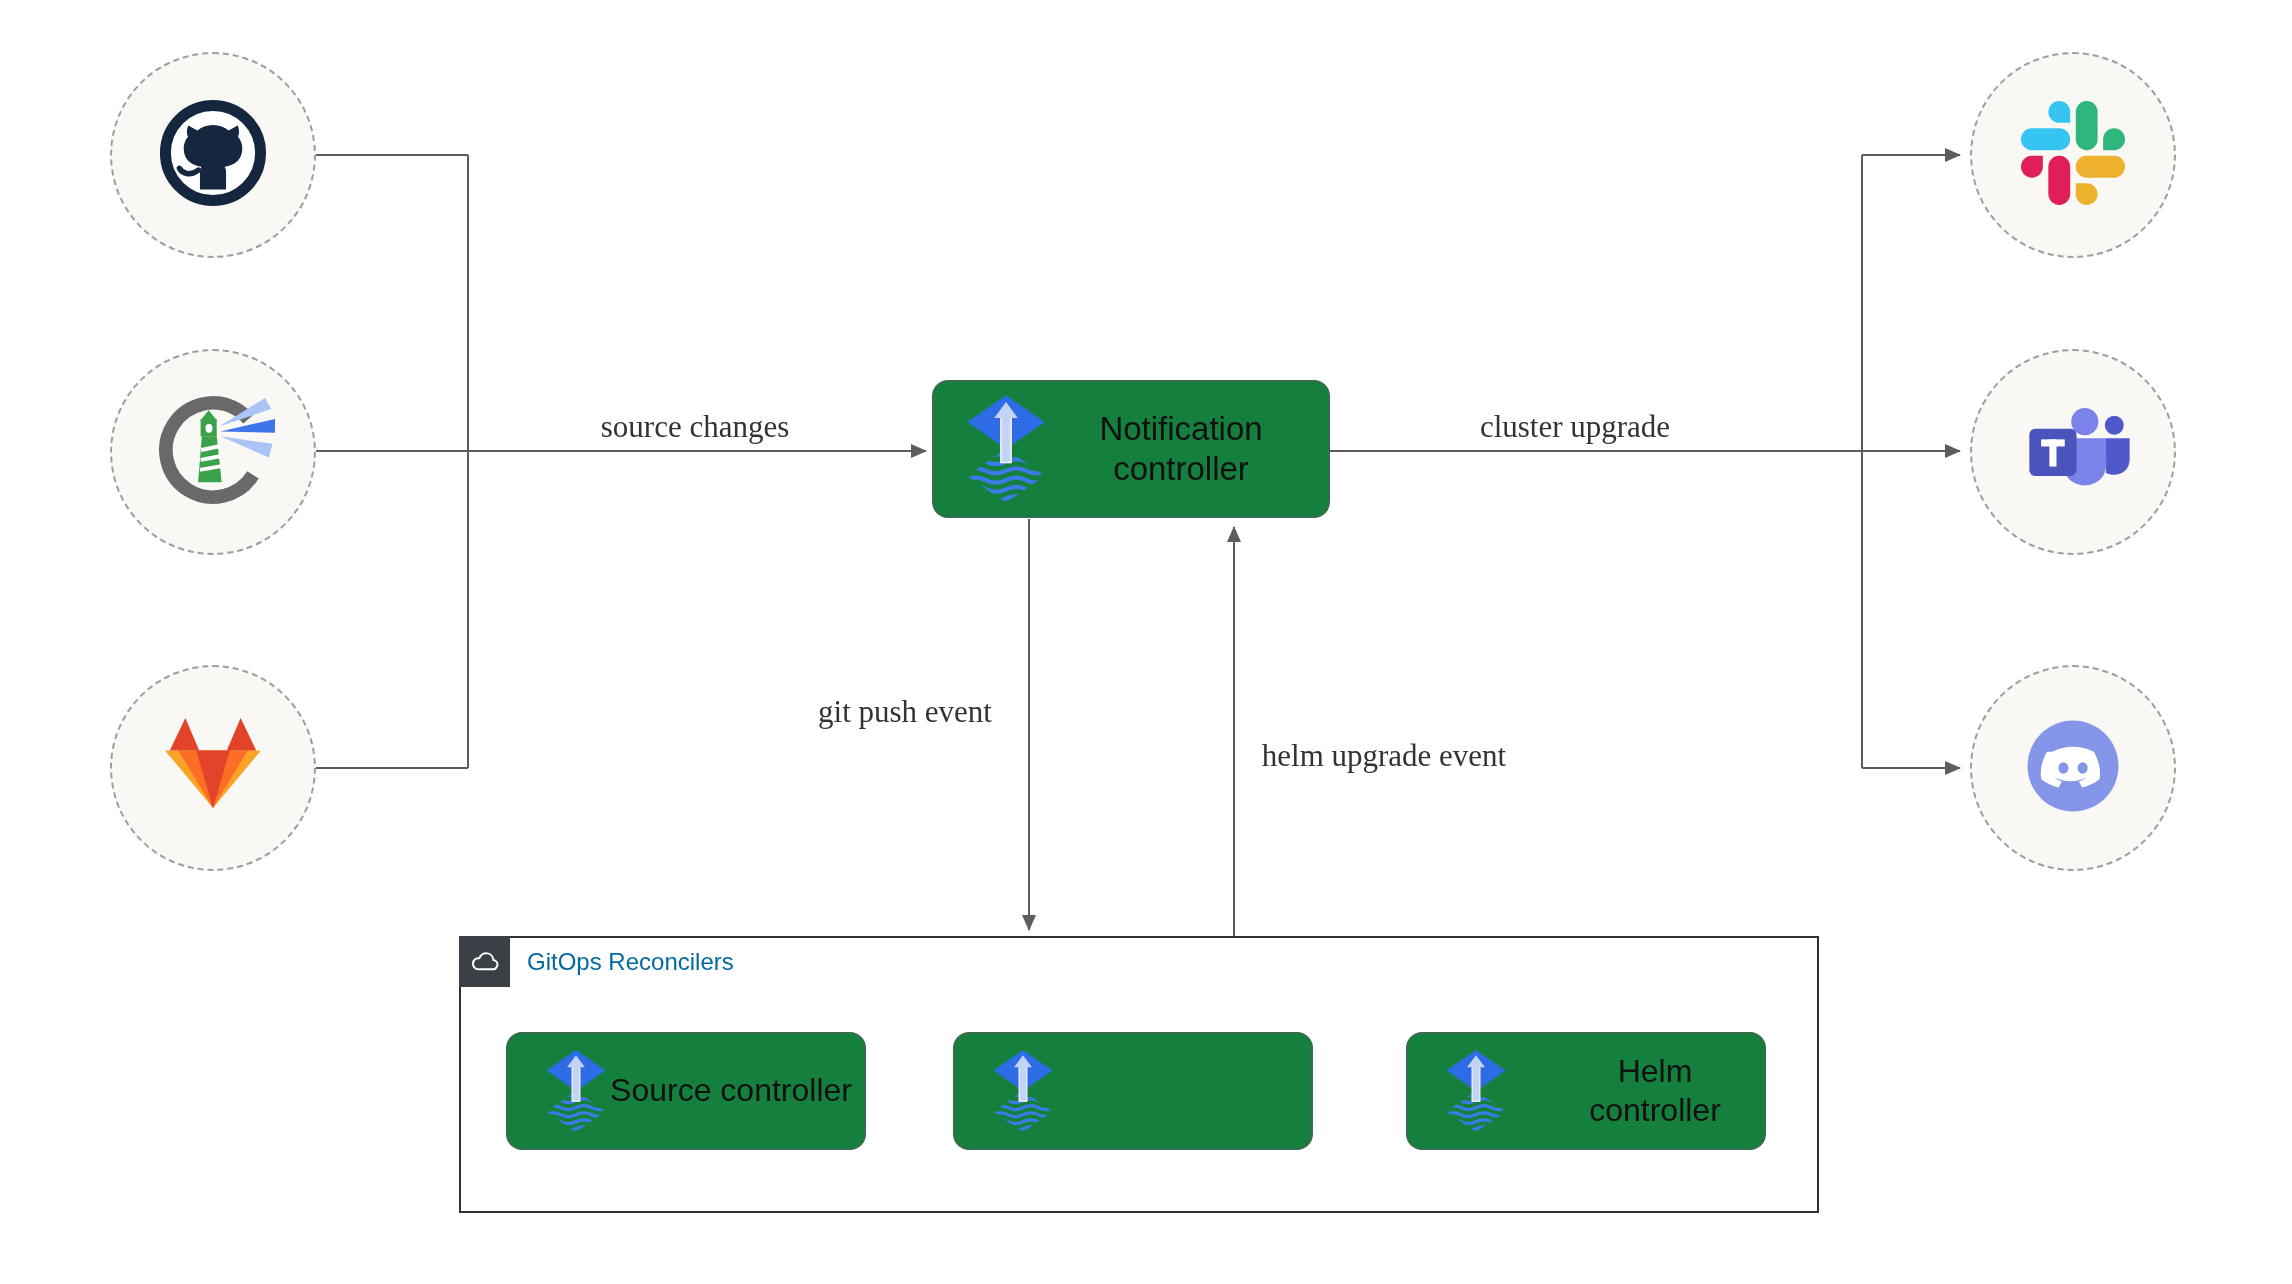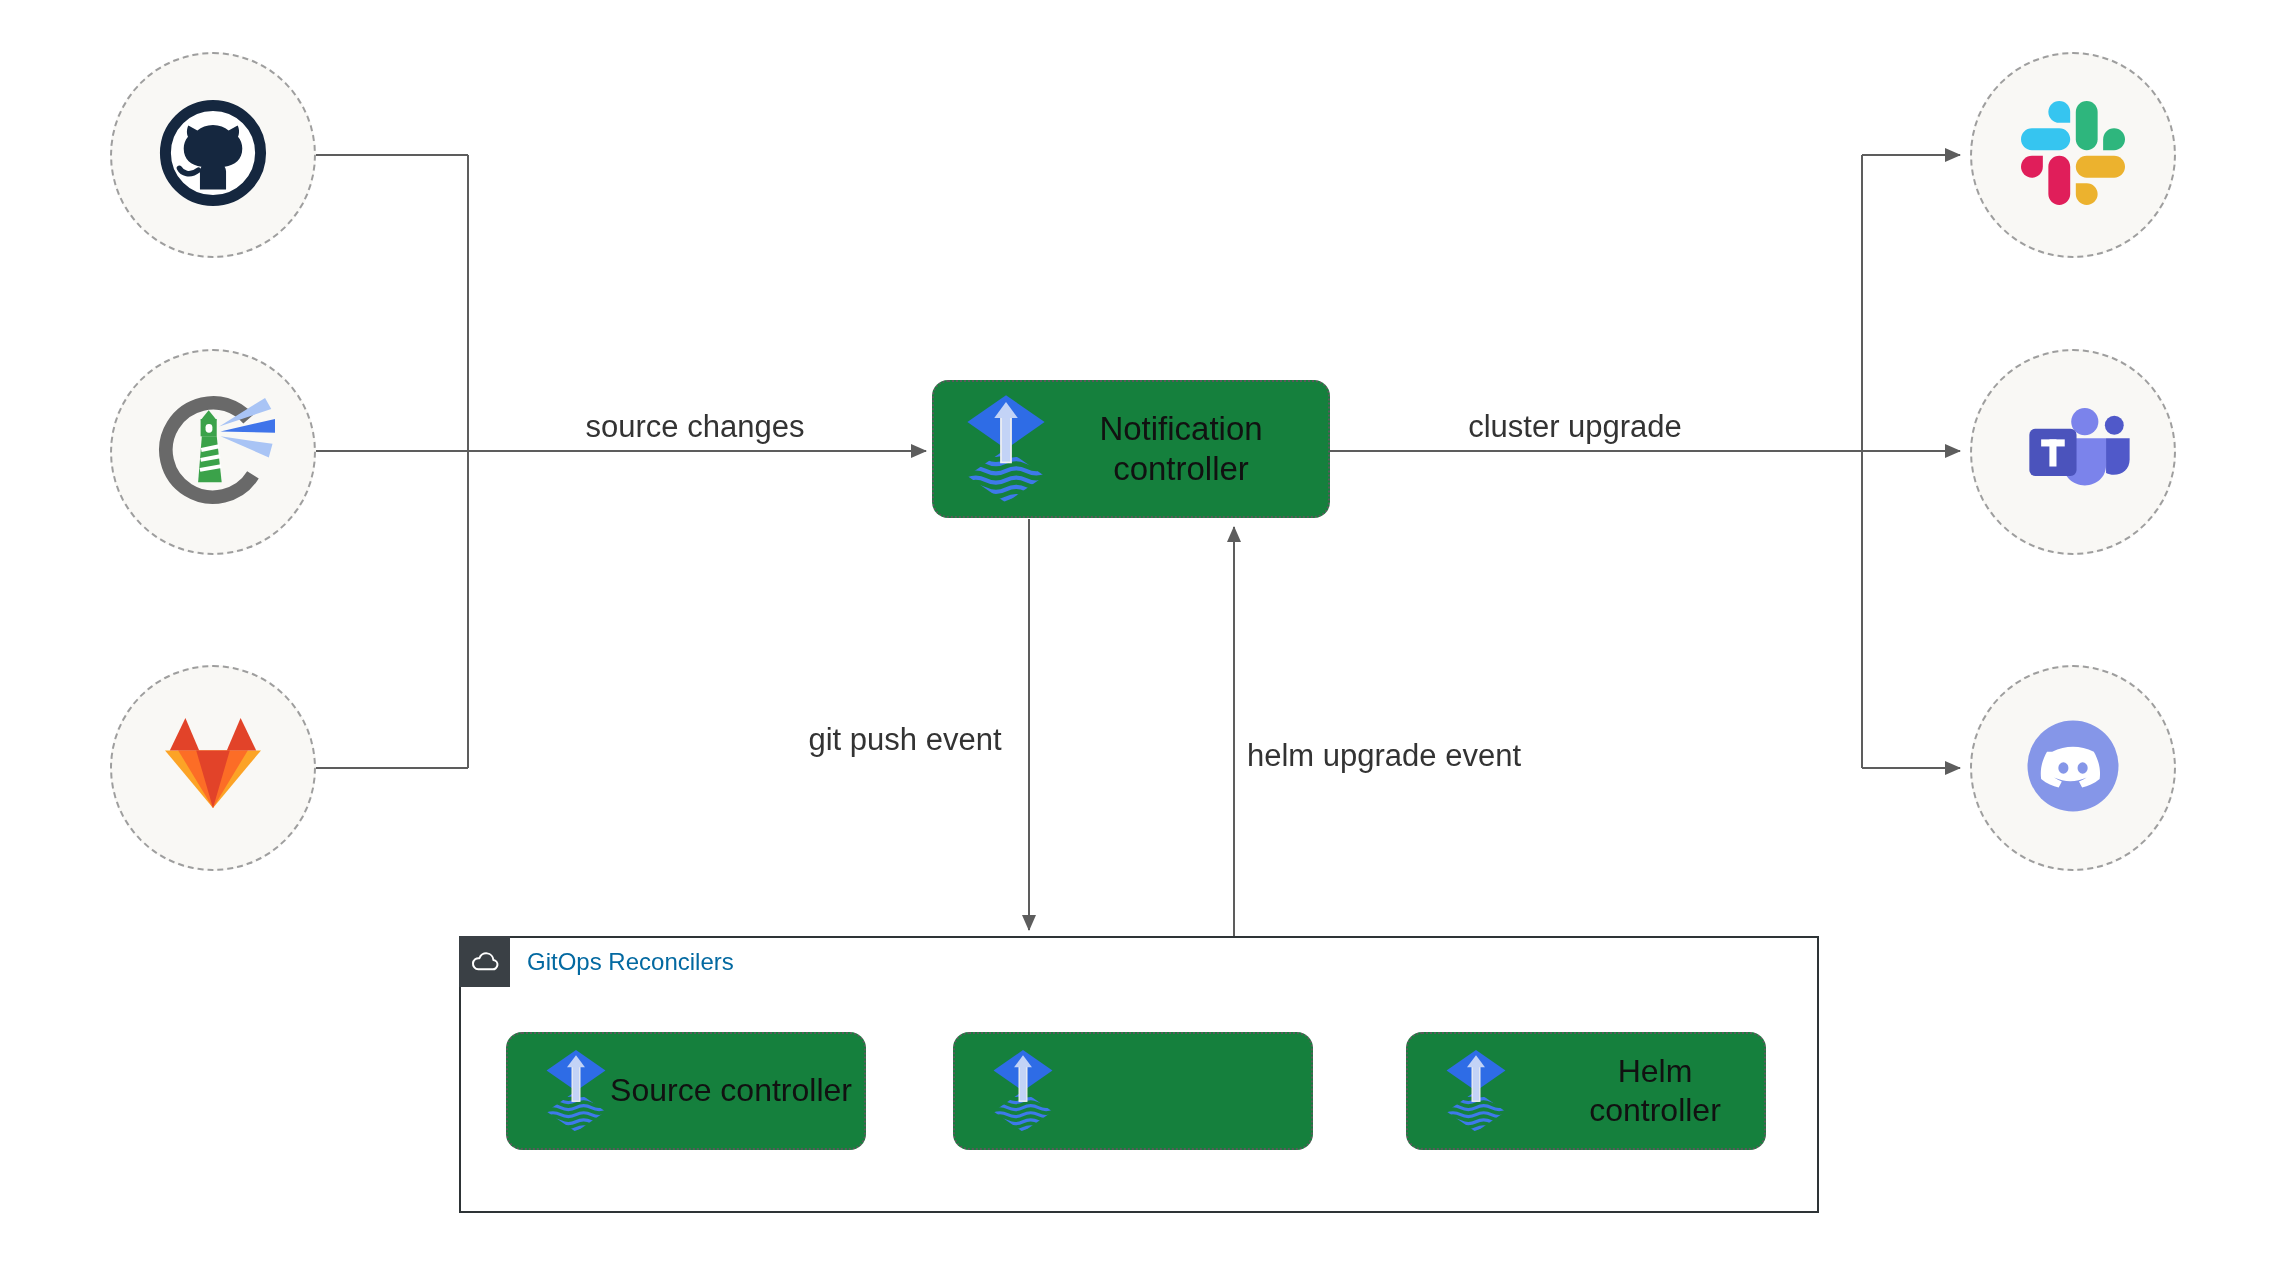--- a/index.html
+++ b/index.html
@@ -26,21 +26,21 @@
   
   .gitops{position:absolute;left:459px;top:936px;width:1360px;height:277px;
     border:2px solid #2e3436;box-sizing:border-box;background:#ffffff;}
   .gitops-badge{position:absolute;left:459px;top:936px;width:51px;height:51px;background:#3a4045;
     display:flex;align-items:center;justify-content:center;}
   .gitops-title{position:absolute;left:527px;top:936px;height:51px;line-height:51px;
     font-size:24px;color:#0369a1;white-space:nowrap;}
 
   
   .edge-label{position:absolute;transform:translate(-50%,-50%);font-size:31px;color:#333333;
-    white-space:nowrap;background:#ffffff;padding:0 4px;}
+    white-space:nowrap;background:#ffffff;padding:0 4px;font-family:Liberation Serif, serif;}
 </style>
 </head>
 <body>
 
 <svg class="wires" xmlns="http://www.w3.org/2000/svg">
   <defs>
     <marker id="arrow" markerUnits="userSpaceOnUse" markerWidth="18" markerHeight="14" refX="15" refY="7" orient="auto">
       <path d="M0,0 L16,7 L0,14 Z" fill="#5d5d5d"></path>
     </marker>
   </defs>
@@ -163,21 +163,21 @@
       </g>
       <rect x="44" y="26" width="12" height="56" fill="#c3d3f6" stroke="#f2f2f2" stroke-width="2"></rect>
       <polygon points="50,10 64,29 36,29" fill="#c3d3f6"></polygon>
     </svg>
   </span>
   <span class="node-label">Notification controller</span>
 </div>
 
 <div class="edge-label" style="left:695px;top:427px;">source changes</div>
 <div class="edge-label" style="left:1575px;top:427px;">cluster upgrade</div>
-<div class="edge-label" style="left:905px;top:740px;">git push event</div>
+<div class="edge-label" style="left:905px;top:712px;">git push event</div>
 <div class="edge-label" style="left:1384px;top:712px;margin-top:44px;">helm upgrade event</div>
 
 <div class="gitops"></div>
 <div class="gitops-badge">
   <svg width="32" height="32" viewBox="0 0 24 24" xmlns="http://www.w3.org/2000/svg">
     <path d="M7,17.5 a4.2,4.2 0 1 1 0.8,-8.35 a5.4,5.4 0 0 1 10.5,1.35 a3.4,3.4 0 0 1 -0.9,6.95 z" fill="none" stroke="#ffffff" stroke-width="1.5" stroke-linejoin="round"></path>
   </svg>
 </div>
 <div class="gitops-title">GitOps Reconcilers</div>
 

